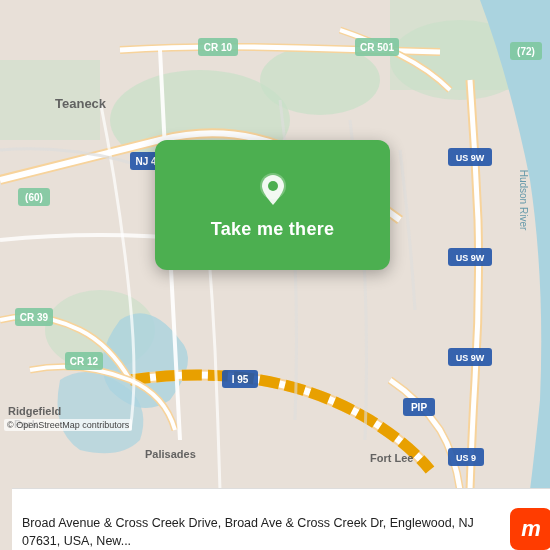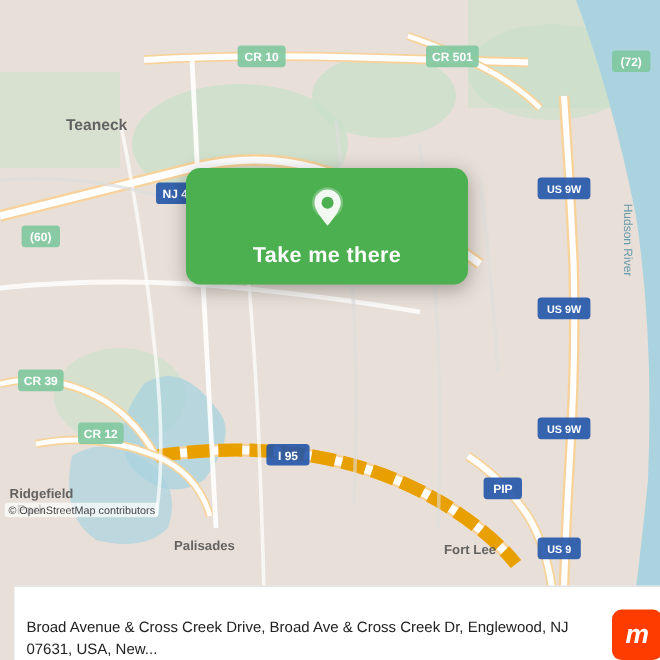--- a/index.html
+++ b/index.html
@@ -27,21 +27,21 @@
       top: 0; left: 0;
       width: 100%; height: 100%;
     }
 
     
     .map-button-overlay {
       position: absolute;
       top: 140px;
       left: 155px;
       width: 235px;
-      height: 97px;
+      height: 130px;
       background: #4CAF50;
       border-radius: 12px;
       display: flex;
       flex-direction: column;
       align-items: center;
       justify-content: center;
       cursor: pointer;
       box-shadow: 0 4px 16px rgba(0,0,0,0.3);
     }
 

